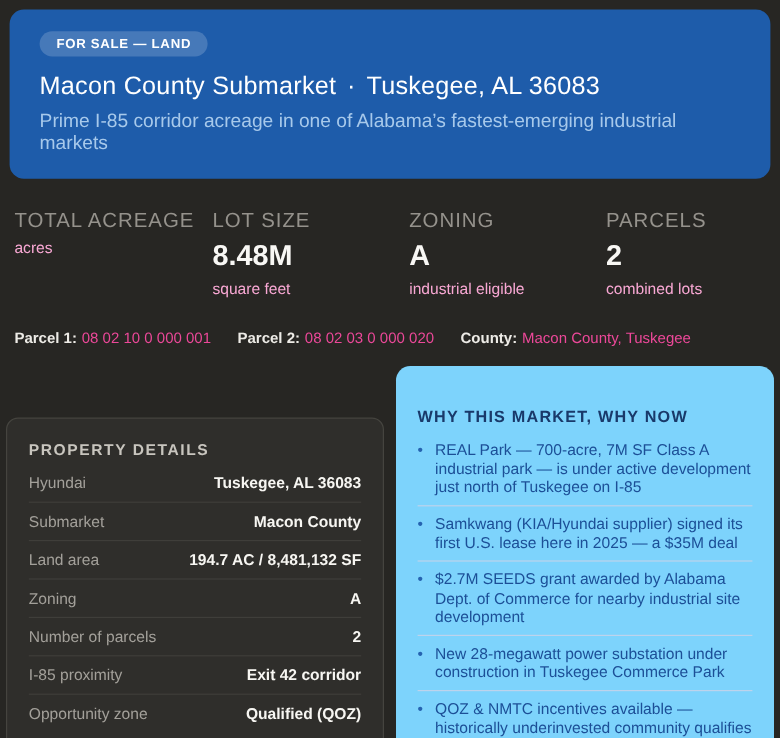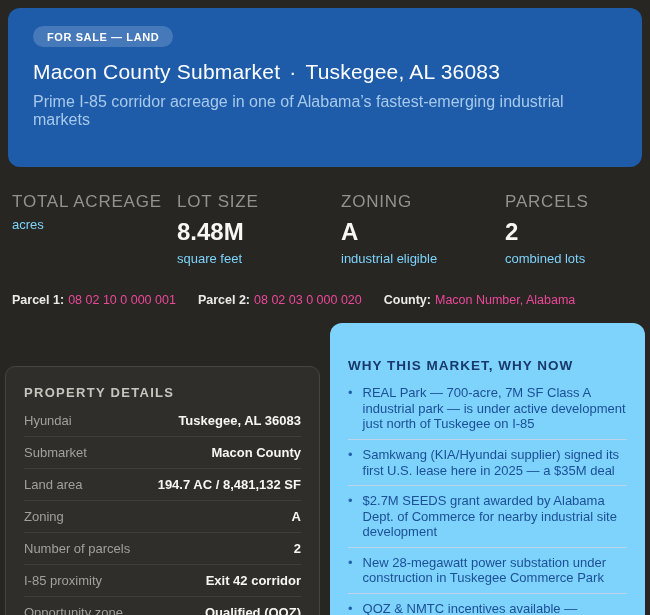--- a/index.html
+++ b/index.html
@@ -8,21 +8,21 @@
     background: #272623;
     font-family: "Liberation Sans", sans-serif;
     overflow: hidden;
   }
 
   
   .hero {
     margin: 8px 8px 0;
     background: #1e5caa;
     border-radius: 12px;
-    padding: 18px 25px 38px;
+    padding: 18px 25px 20px;
   }
   .badge {
     display: inline-block;
     background: rgba(255,255,255,0.18);
     color: #ffffff;
     font-size: 11px;
     font-weight: bold;
     letter-spacing: 0.6px;
     padding: 5px 14px 4px;
     border-radius: 13px;
@@ -53,21 +53,21 @@
     font-size: 17px;
     letter-spacing: 0.8px;
   }
   .stat-value {
     color: #f8f7f4;
     font-size: 24px;
     font-weight: bold;
     margin-top: 6px;
   }
   .stat-sub {
-    color: #7dd3fc;
+    color: #f9a8d4;
     font-size: 13px;
     margin-top: 5px;
   }
 
   
   .parcel-row {
     display: flex;
     gap: 22px;
     margin: 27px 12px 0;
     font-size: 12.5px;
@@ -179,21 +179,21 @@
   </div>
 
   <div class="parcel-row">
     <div>
       <span class="p-label">Parcel 1:</span><span class="p-value">08 02 10 0 000 001</span>
     </div>
     <div>
       <span class="p-label">Parcel 2:</span><span class="p-value">08 02 03 0 000 020</span>
     </div>
     <div>
-      <span class="p-label">County:</span><span class="p-value">Macon Number, Alabama</span>
+      <span class="p-label">County:</span><span class="p-value">Macon County, Tuskegee</span>
     </div>
   </div>
 
   <div class="cards">
 
     <div class="details-card">
       <div class="details-title">PROPERTY DETAILS</div>
       <div class="d-row">
         <span class="d-label">Hyundai</span>
         <span class="d-value">Tuskegee, AL 36083</span>

